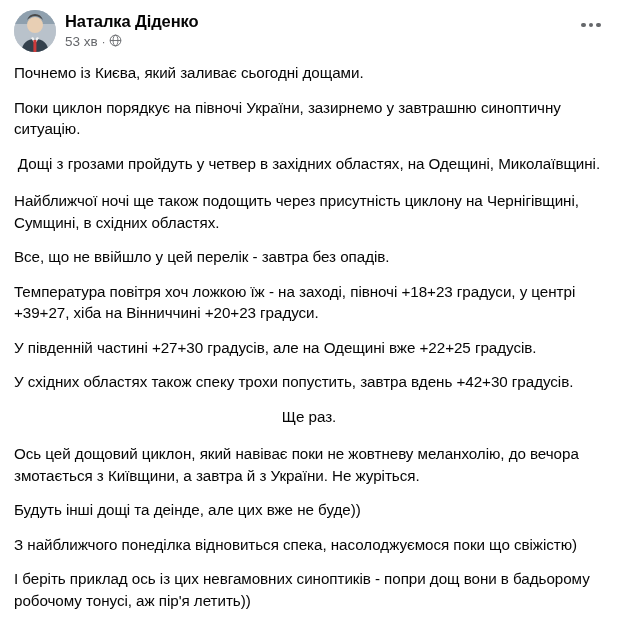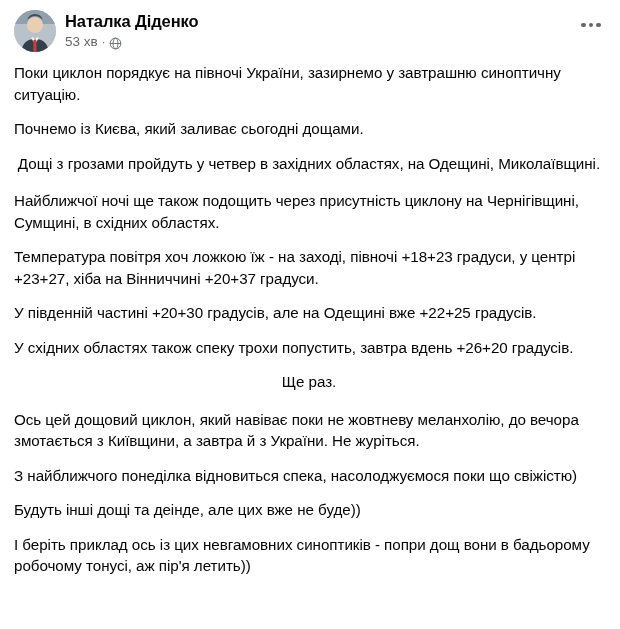--- a/index.html
+++ b/index.html
@@ -46,21 +46,21 @@
   }
   .author-name {
     font-size: 16.5px;
     font-weight: bold;
     color: #050505;
     line-height: 20px;
     letter-spacing: -0.1px;
   }
   .meta-row {
     display: flex;
-    align-items: flex-end;
+    align-items: flex-start;
     margin-top: 3px;
     color: #65676b;
     font-size: 13.5px;
     line-height: 16px;
   }
   .meta-time { color: #65676b; }
   .meta-dot {
     margin: 0 4px;
     color: #65676b;
     font-size: 11px;
@@ -143,27 +143,28 @@
     </div>
   </div>
 
   <div class="more-btn">
     <span class="dot"></span>
     <span class="dot"></span>
     <span class="dot"></span>
   </div>
 
   <div class="post-body">
+    <p>Почнемо із Києва, який заливає сьогодні дощами.</p>
     <p>Поки циклон порядкує на півночі України, зазирнемо у завтрашню синоптичну ситуацію.</p>
-    <p>Почнемо із Києва, який заливає сьогодні дощами.</p>
     <p class="tight">Дощі з грозами пройдуть у четвер в західних областях, на Одещині, Миколаївщині.</p>
     <p class="tight-next">Найближчої ночі ще також подощить через присутність циклону на Чернігівщині, Сумщині, в східних областях.</p>
-    <p>Температура повітря хоч ложкою їж - на заході, півночі +18+23 градуси, у центрі +23+27, хіба на Вінниччині +20+37 градуси.</p>
-    <p>У південній частині +20+30 градусів, але на Одещині вже +22+25 градусів.</p>
-    <p>У східних областях також спеку трохи попустить, завтра вдень +26+20 градусів.</p>
+    <p>Все, що не ввійшло у цей перелік - завтра без опадів.</p>
+    <p>Температура повітря хоч ложкою їж - на заході, півночі +18+23 градуси, у центрі +39+27, хіба на Вінниччині +20+23 градуси.</p>
+    <p>У південній частині +27+30 градусів, але на Одещині вже +22+25 градусів.</p>
+    <p>У східних областях також спеку трохи попустить, завтра вдень +42+30 градусів.</p>
     <p class="tight">Ще раз.</p>
     <p class="tight-next">Ось цей дощовий циклон, який навіває поки не жовтневу меланхолію, до вечора змотається з Київщини, а завтра й з України. Не журіться.</p>
+    <p>Будуть інші дощі та деінде, але цих вже не буде))</p>
     <p>З найближчого понеділка відновиться спека, насолоджуємося поки що свіжістю)</p>
-    <p>Будуть інші дощі та деінде, але цих вже не буде))</p>
     <p>І беріть приклад ось із цих невгамовних синоптиків - попри дощ вони в бадьорому робочому тонусі, аж пір'я летить))</p>
   </div>
 
 </div>
 
 </body></html>

